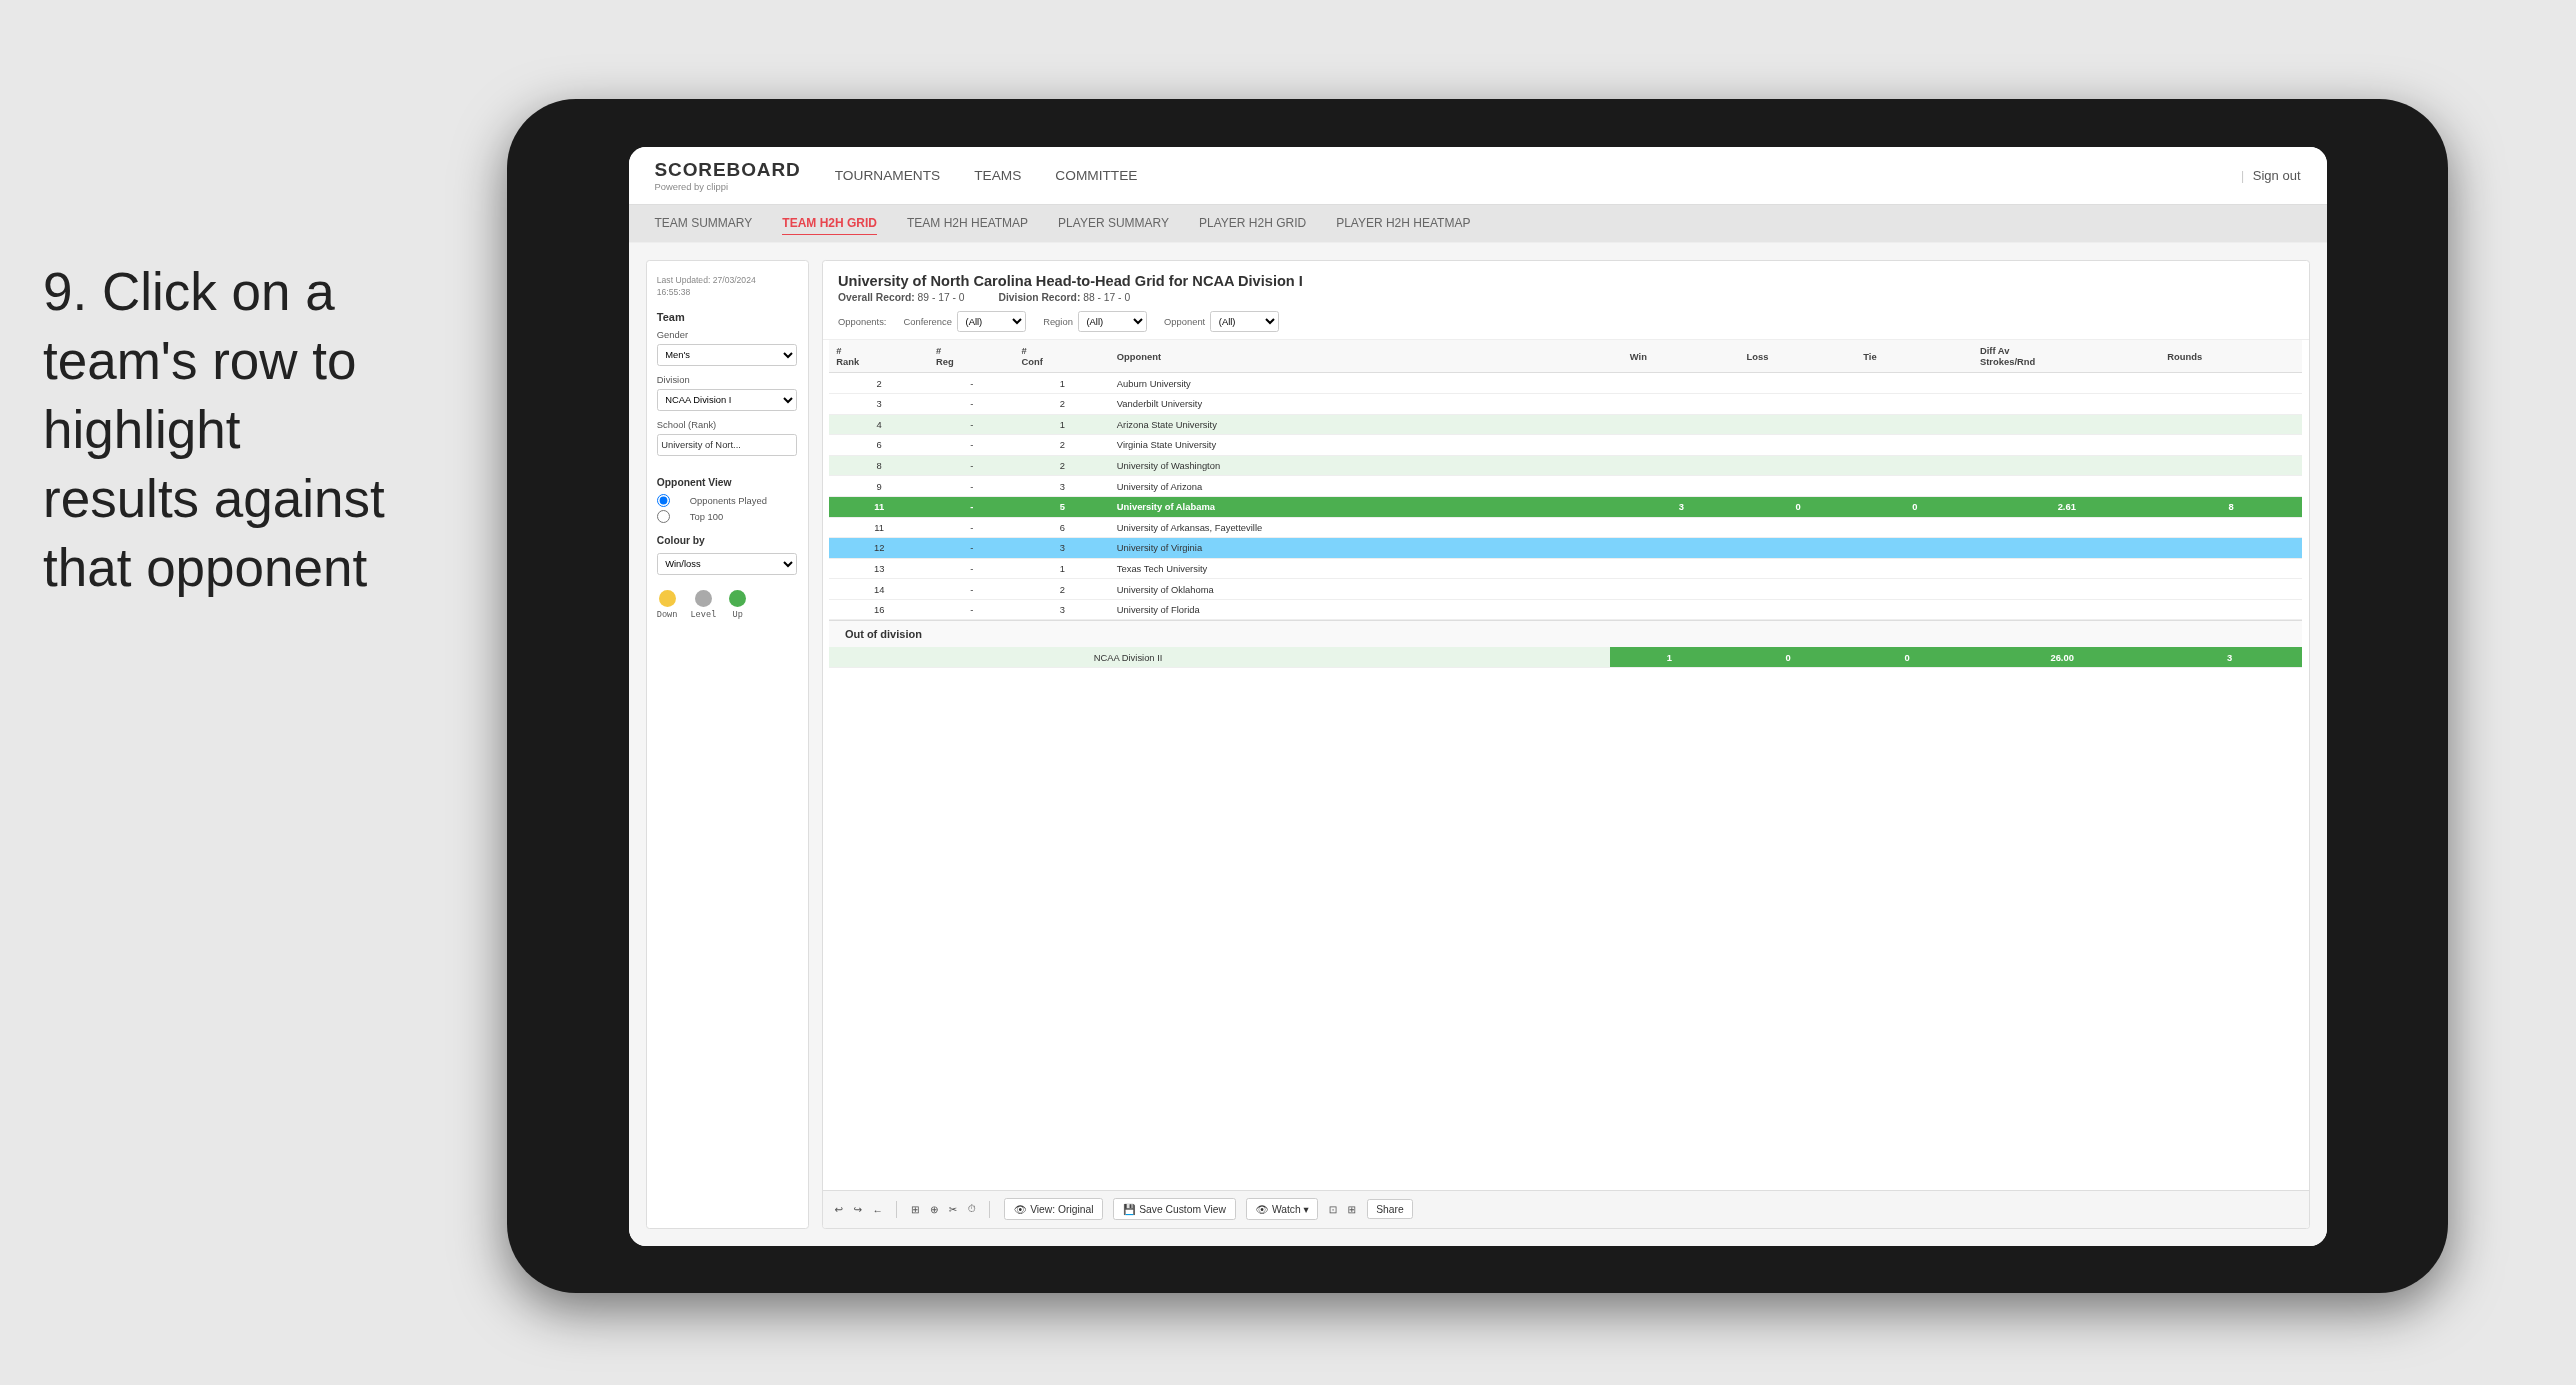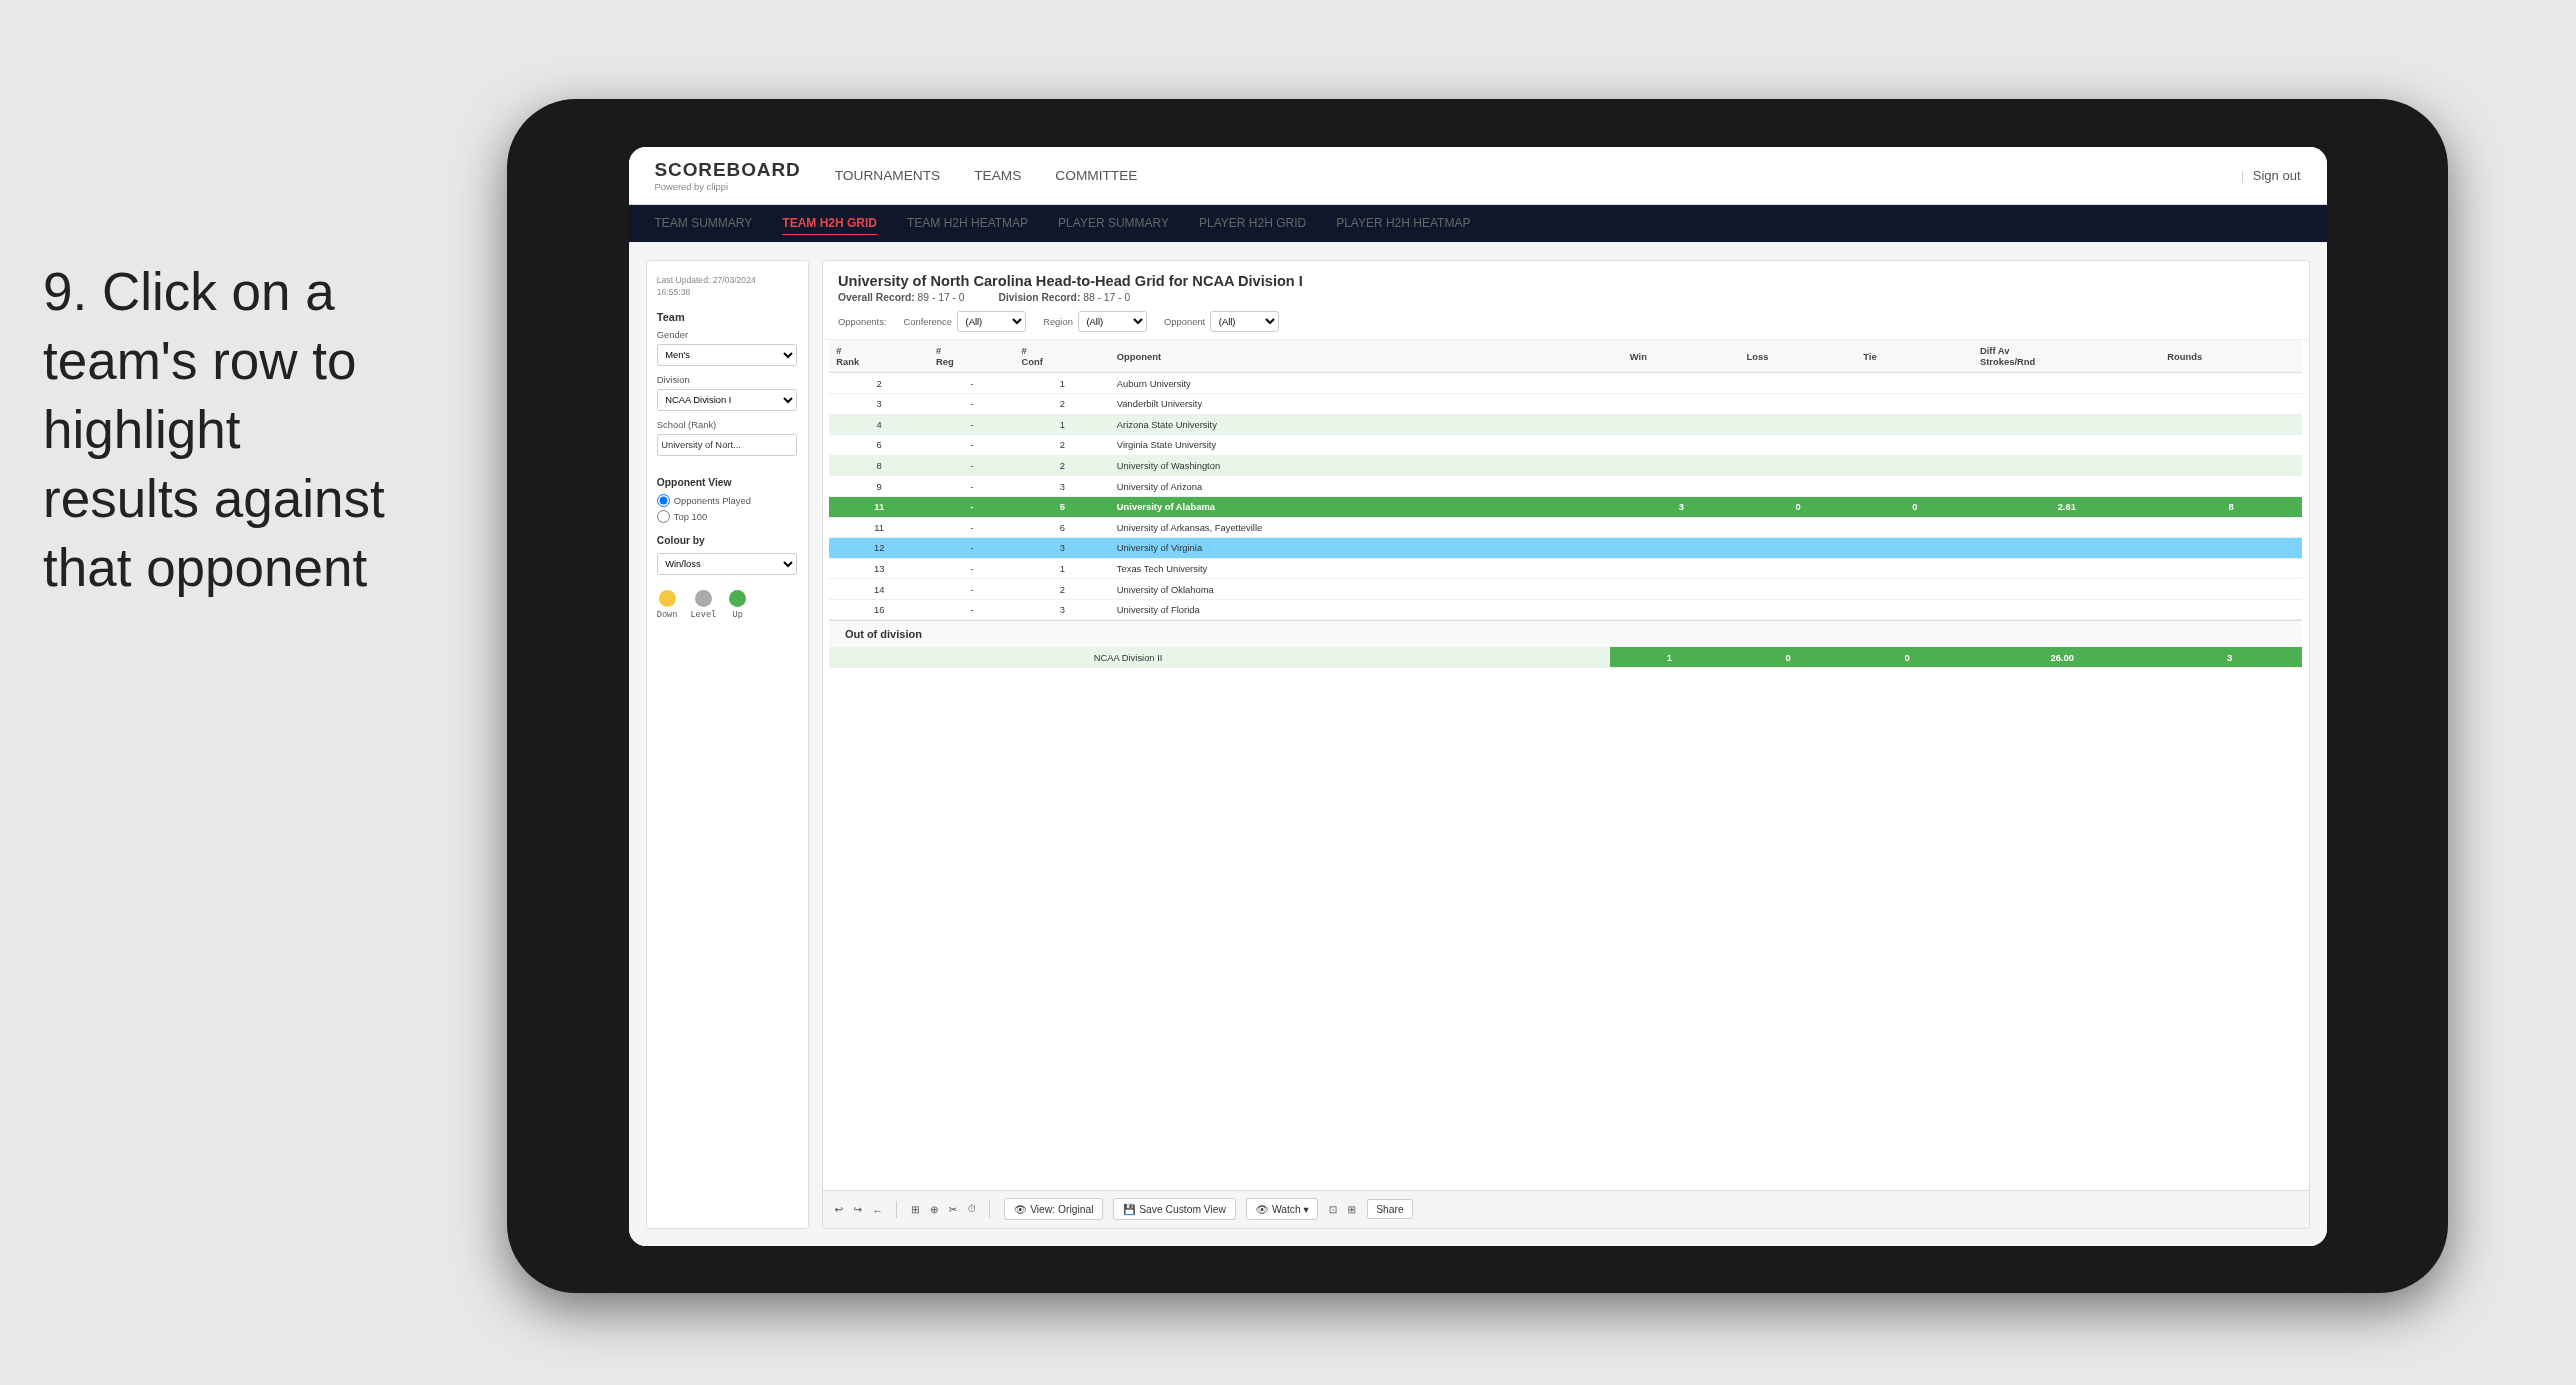--- a/index.html
+++ b/index.html
@@ -109,21 +109,21 @@
     }
 
     .nav-divider {
       color: #ccc;
       margin-right: 8.6px;
     }
 
     
     .sub-nav {
       height: 38px;
-      background: #0f172a;
+      background: #e5e5e5;
       border-bottom: 1.7px solid #eee;
       display: flex;
       align-items: center;
       padding: 0 26px;
       gap: 30px;
     }
 
     .sub-nav-item {
       font-size: 12px;
       color: #666;
@@ -205,21 +205,21 @@
 
     .opponent-view-title {
       font-size: 10.3px;
       font-weight: 700;
       color: #333;
       margin-top: 13px;
       margin-bottom: 5.2px;
     }
 
     .radio-group { margin-bottom: 3.4px; }
-    .radio-group label { font-size: 9.4px; color: #555; display: flex; align-items: center; gap: 4px; }
+    .radio-group label { font-size: 9.4px; color: #555; display: flex; align-items: center; gap: 20px; }
 
     .colour-by-title {
       font-size: 10.3px;
       font-weight: 700;
       color: #333;
       margin-top: 12px;
       margin-bottom: 6.9px;
     }
 
     .legend-row {

